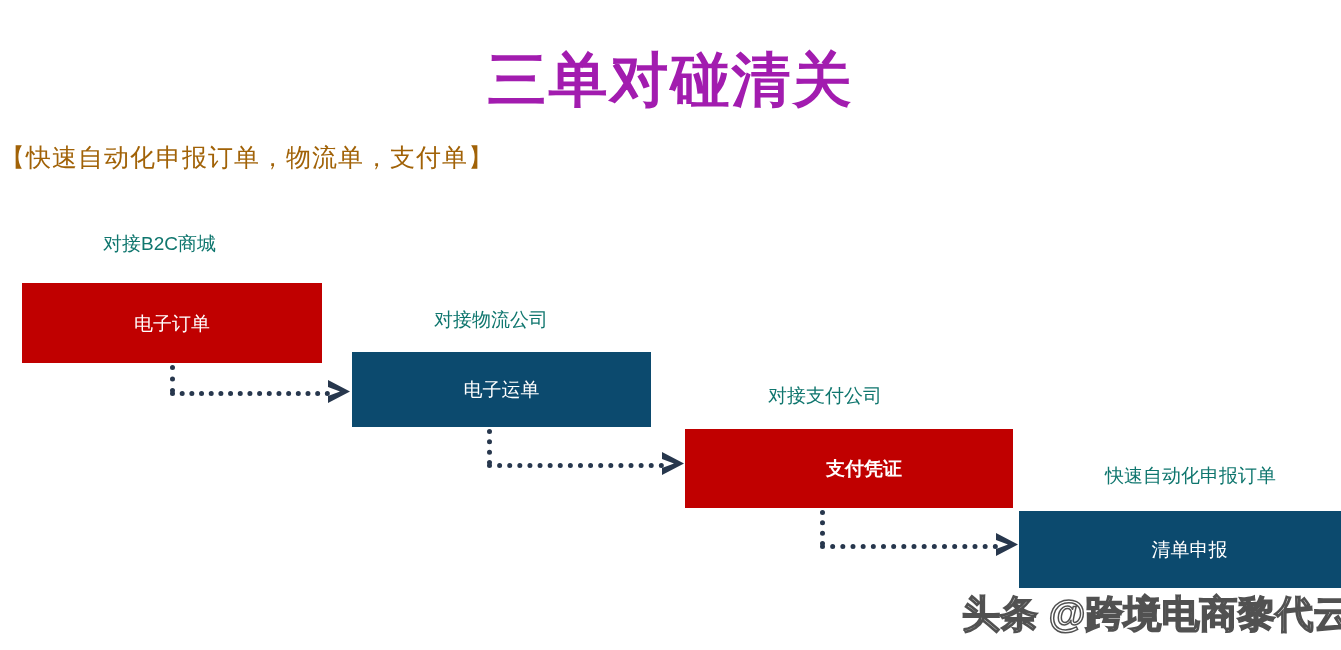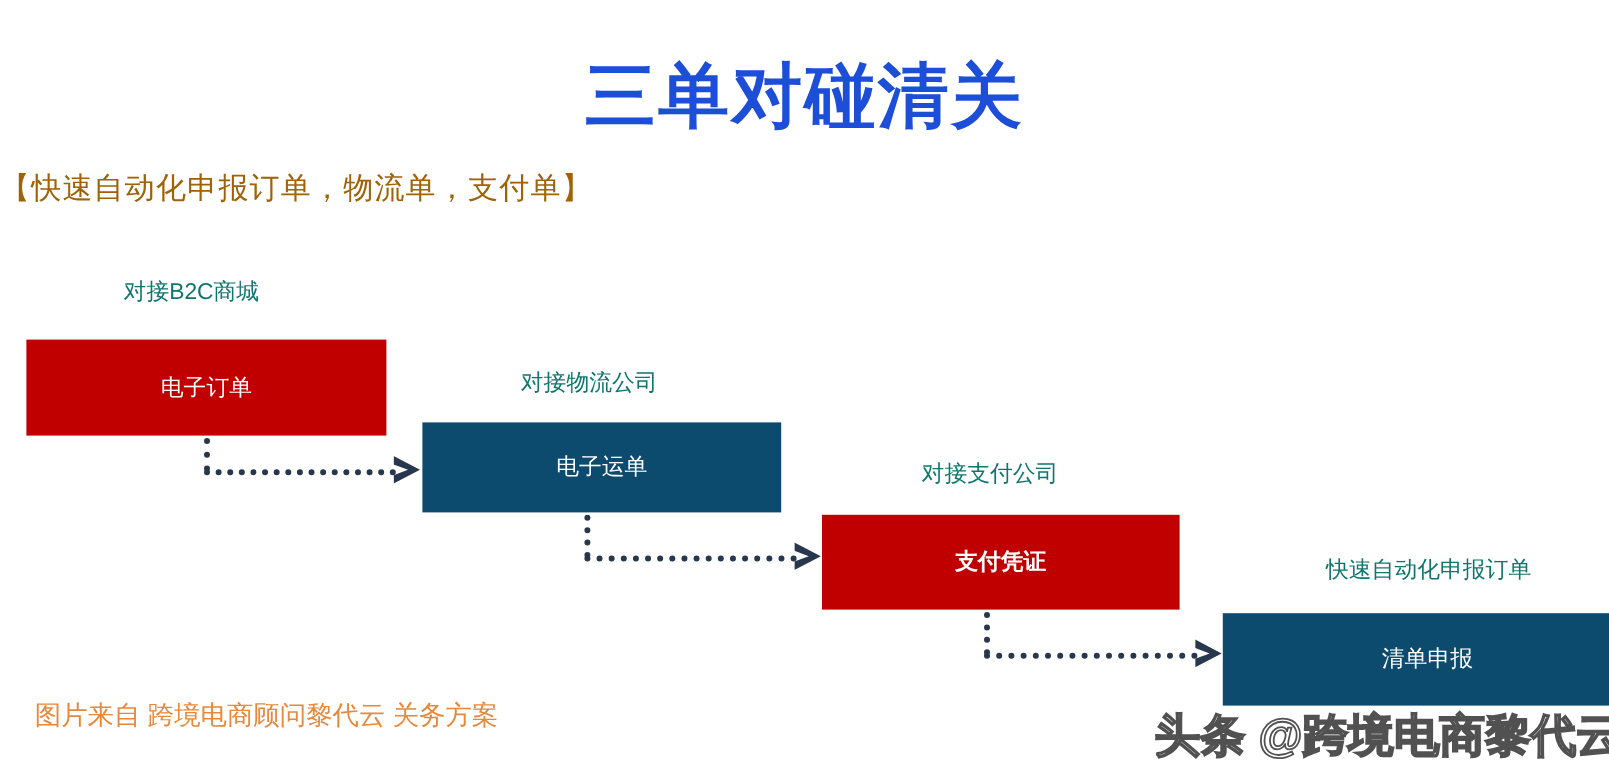--- a/index.html
+++ b/index.html
@@ -20,21 +20,21 @@
 
   
   #title {
     position: absolute;
     left: 0;
     top: 48px;
     width: 1341px;
     text-align: center;
     font-size: 59px;
     font-weight: bold;
-    color: #1d4ed8;
+    color: #a21caf;
     letter-spacing: 2px;
     line-height: 1.1;
     white-space: nowrap;
   }
   #subtitle {
     position: absolute;
     left: 0;
     top: 142px;
     width: 1341px;
     font-size: 25px;
@@ -144,34 +144,33 @@
     <div class="conn-h" style="left:487px; top:463px; width:177px;"></div>
     <div class="conn-head" style="left:662px; top:449px;">
       <svg width="26" height="30" viewBox="0 0 26 30">
         <path d="M0,3 L22,14.5 L0,26 L0,19 L12,14.5 L0,10 Z" fill="#27374D"></path>
       </svg>
     </div>
   </div>
 
   <div class="node">
     <div class="node-caption" style="left:768px; top:386px;">对接支付公司</div>
-    <div class="node-box red bold" style="left:685px; top:429px; width:298px; height:79px;">支付凭证</div>
+    <div class="node-box red bold" style="left:685px; top:429px; width:298px; height:79px;padding-left:30px;">支付凭证</div>
   </div>
 
   <div>
     <div class="conn-v" style="left:820px; top:510px; height:36px;"></div>
     <div class="conn-h" style="left:820px; top:544px; width:178px;"></div>
     <div class="conn-head" style="left:996px; top:530px;">
       <svg width="26" height="30" viewBox="0 0 26 30">
         <path d="M0,3 L22,14.5 L0,26 L0,19 L12,14.5 L0,10 Z" fill="#27374D"></path>
       </svg>
     </div>
   </div>
 
   <div class="node">
     <div class="node-caption" style="left:1105px; top:466px;">快速自动化申报订单</div>
     <div class="node-box orange" style="left:1019px; top:511px; width:341px; height:77px;">清单申报</div>
   </div>
 
-  <div id="credit">图片来自 跨境电商顾问黎代云 关务方案</div>
   <div id="watermark">头条 @跨境电商黎代云</div>
 
 </div>
 
 </body></html>

